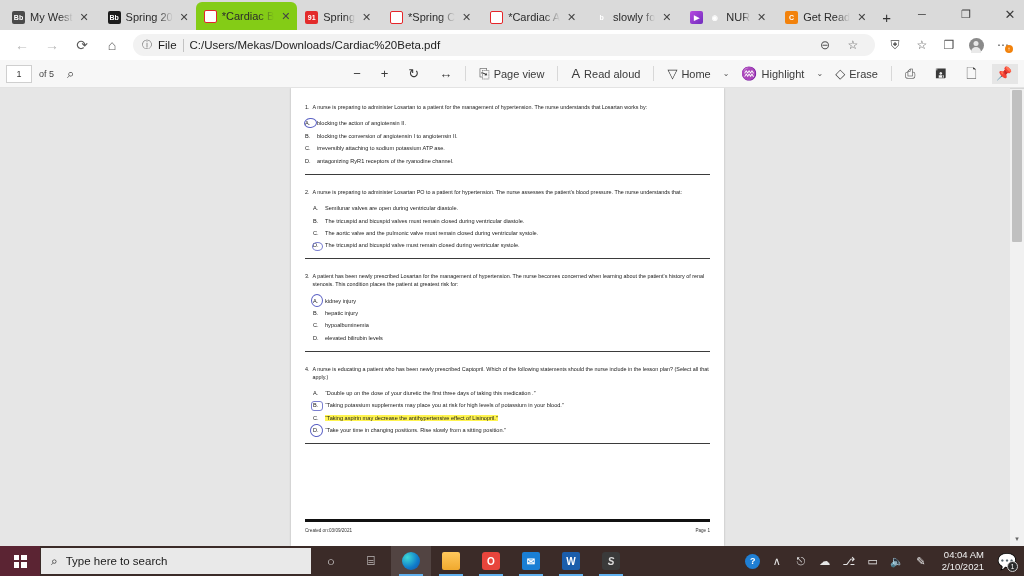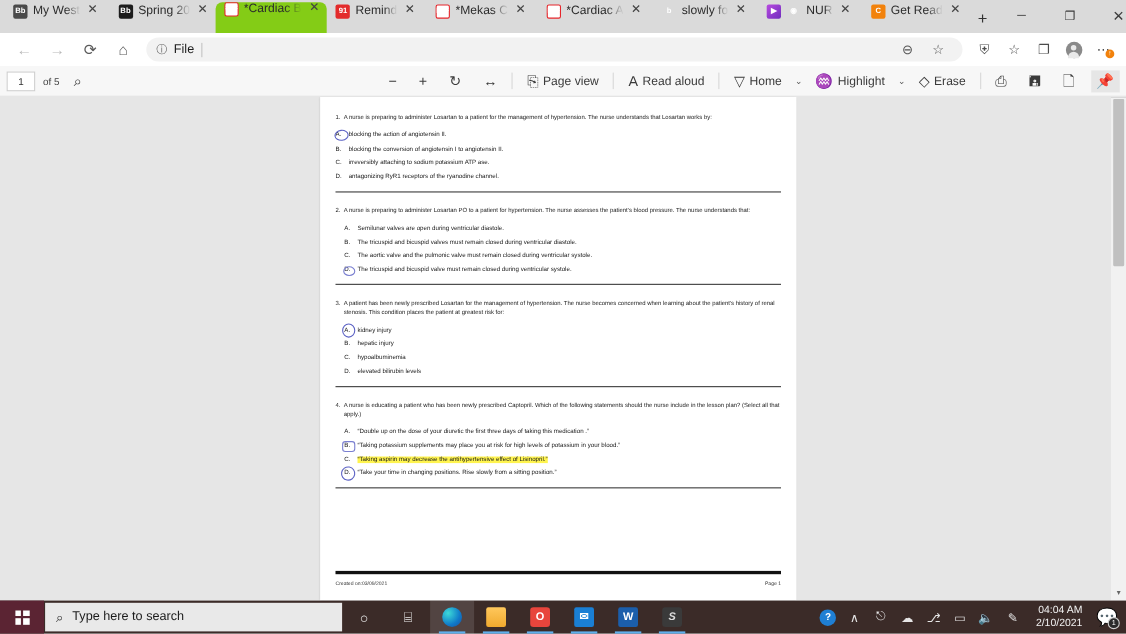--- a/index.html
+++ b/index.html
@@ -14,21 +14,21 @@
   .browser { width: 1024px; height: 546px; background:#dcdcdc; position:relative; }
 
   
   .tabstrip {
     height: 30px; background:#dadada;
     display:flex; align-items:flex-end; padding-left:4px;
     position:relative;
   }
   .tab {
     height:26px; min-width:0; flex:0 0 auto;
-    display:flex; gap:5px;
+    display:flex; align-items:center; gap:5px;
     padding:0 5px 0 8px;
     font-size:11px; color:#2b2b2b; position:relative;
     border-radius:6px 6px 0 0;
   }
   .tab.active { background:#84cc16; height:28px; }
   .tab .favicon {
     width:13px; height:13px; flex:0 0 13px;
     display:flex; align-items:center; justify-content:center;
     font-size:7px; font-weight:bold; border-radius:2px; color:#fff;
     overflow:hidden; line-height:1;
@@ -175,27 +175,27 @@
       <span class="title">Spring 20</span>
       <span class="tclose">✕</span>
     </div>
     <div class="tab active">
       <span class="favicon fav-pdf">PDF</span>
       <span class="title">*Cardiac B</span>
       <span class="tclose">✕</span>
     </div>
     <div class="tab">
       <span class="favicon fav-remind">91</span>
-      <span class="title">Remind</span>
+      <span class="title">Spring</span>
       <span class="tclose">✕</span>
     </div>
     <div class="tabsep"></div>
     <div class="tab">
       <span class="favicon fav-pdf">PDF</span>
-      <span class="title">*Mekas C</span>
+      <span class="title">*Spring C</span>
       <span class="tclose">✕</span>
     </div>
     <div class="tabsep"></div>
     <div class="tab">
       <span class="favicon fav-pdf">PDF</span>
       <span class="title">*Cardiac A</span>
       <span class="tclose">✕</span>
     </div>
     <div class="tabsep"></div>
     <div class="tab">
@@ -227,20 +227,21 @@
 
   <div class="addrbar">
     <div class="navbtn dim">←</div>
     <div class="navbtn dim">→</div>
     <div class="navbtn">⟳</div>
     <div class="navbtn">⌂</div>
     <div class="omnibox">
       <span class="ico">ⓘ</span>
       <span>File</span>
       <span class="vsep"></span>
+      <span>C:/Users/Mekas/Downloads/Cardiac%20Beta.pdf</span>
       <span style="margin-left:auto; display:flex; gap:2px;">
         <span class="abtn inomni">⊖</span>
         <span class="abtn inomni">☆</span>
       </span>
     </div>
     <div class="addr-right">
       <div class="abtn">⛨</div>
       <div class="abtn">☆</div>
       <div class="abtn">❐</div>
       <div class="abtn">

